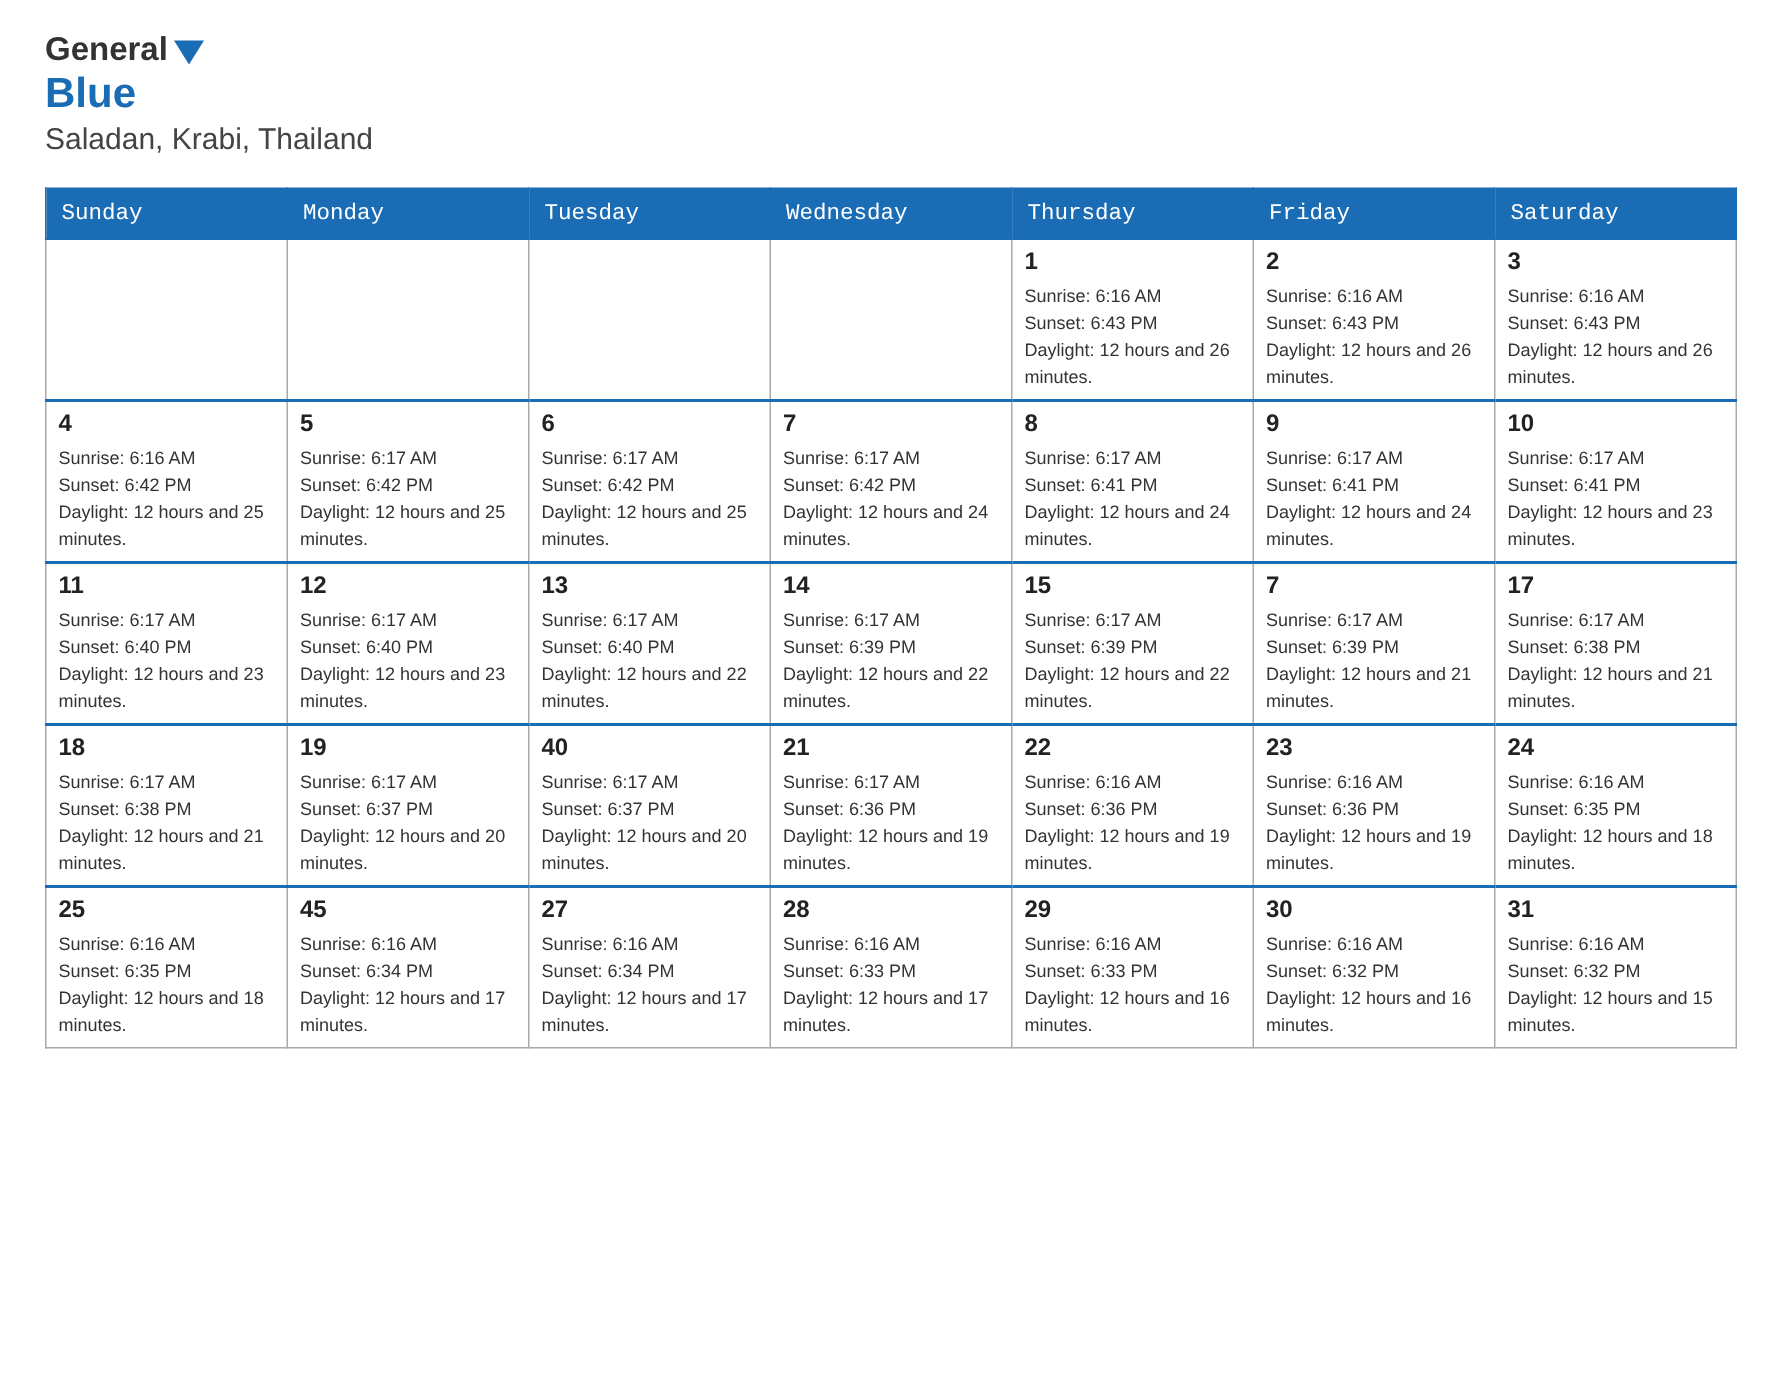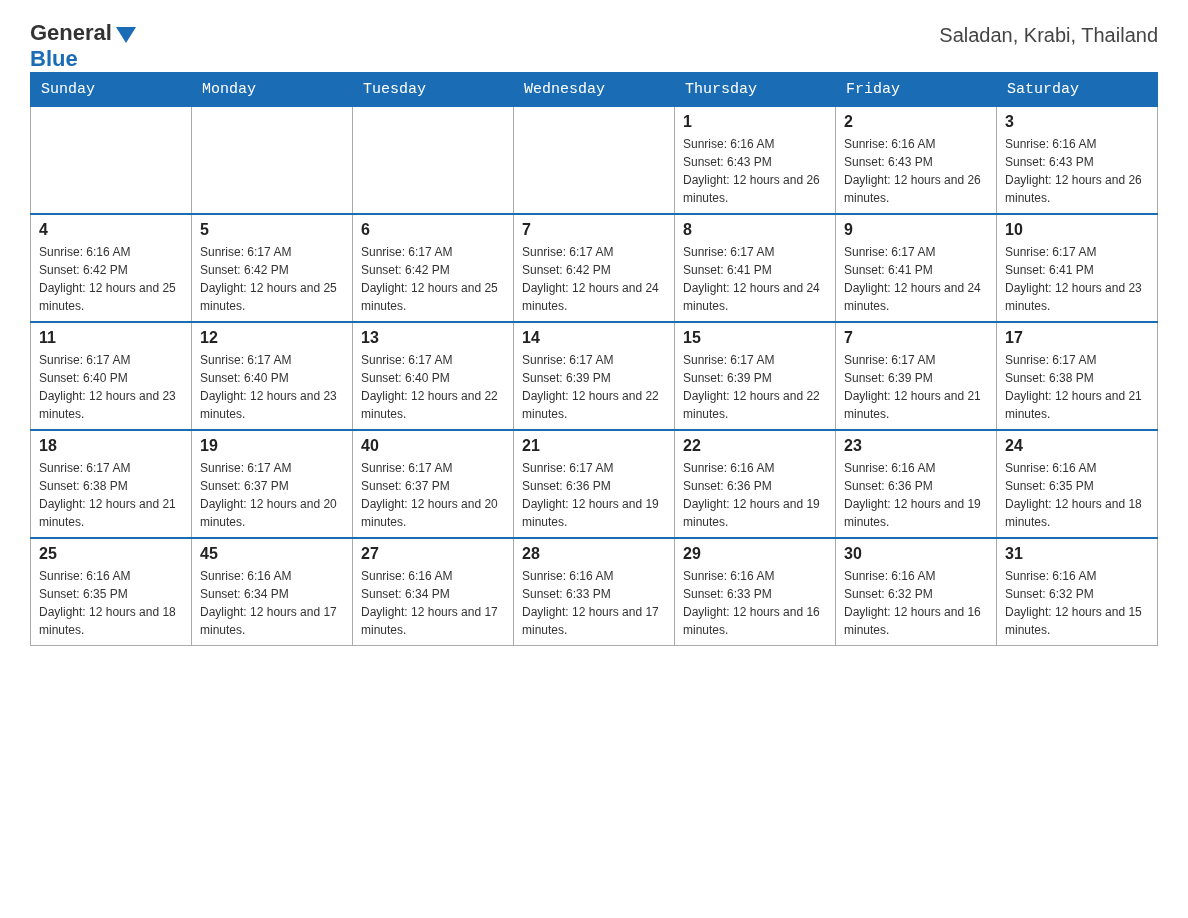--- a/index.html
+++ b/index.html
@@ -5,30 +5,31 @@
     * { box-sizing: border-box; margin: 0; padding: 0; }
     body {
       font-family: Arial, sans-serif;
       background: #fff;
       width: 1188px;
       min-height: 918px;
       padding: 20px 30px;
     }
     .header {
       display: flex;
-      justify-content: space-between;
       align-items: flex-start;
+      margin-bottom: 20px;
+      flex-direction: column;
     }
     .logo-text-general {
       font-size: 22px;
       font-weight: bold;
       color: #333;
     }
     .logo-text-blue {
-      font-size: 22px;
+      font-size: 28px;
       font-weight: bold;
       color: #1a6cb5;
     }
     .logo-arrow {
       width: 0;
       height: 0;
       border-left: 10px solid transparent;
       border-right: 10px solid transparent;
       border-top: 16px solid #1a6cb5;
       margin-left: 2px;

